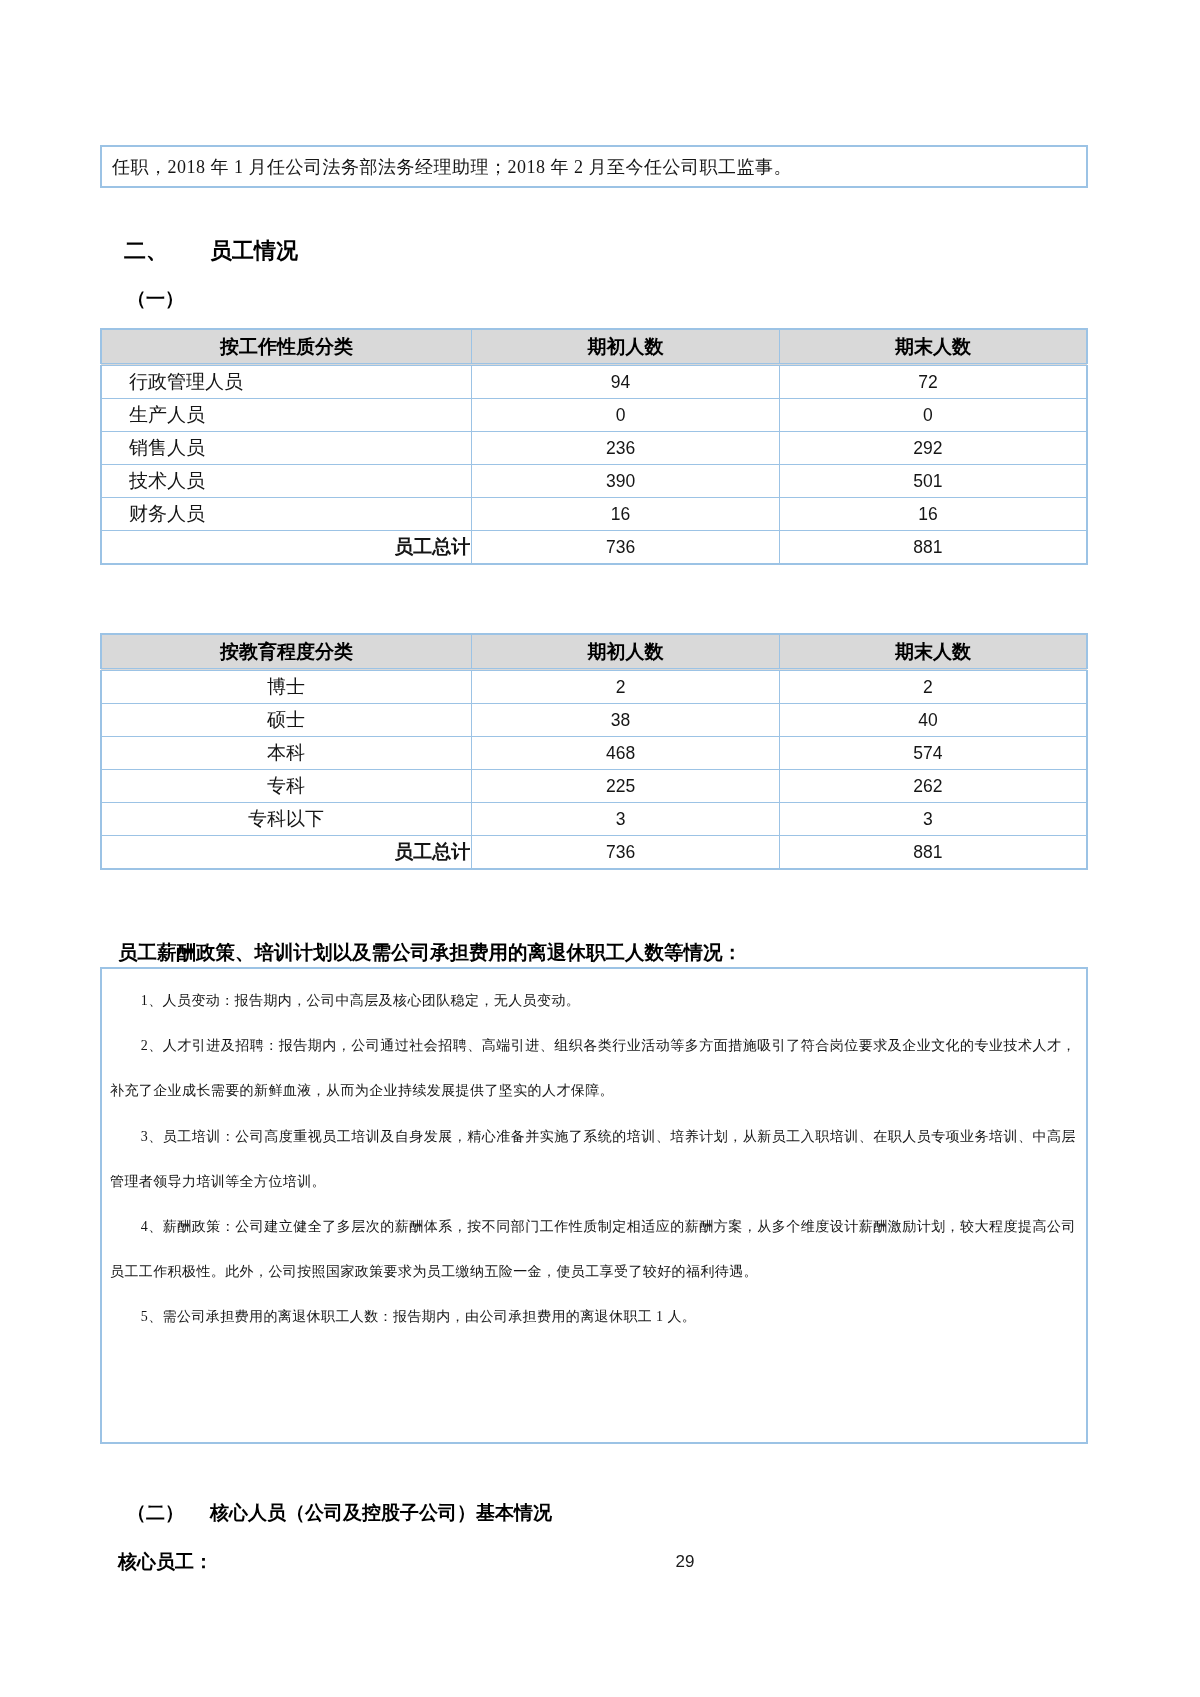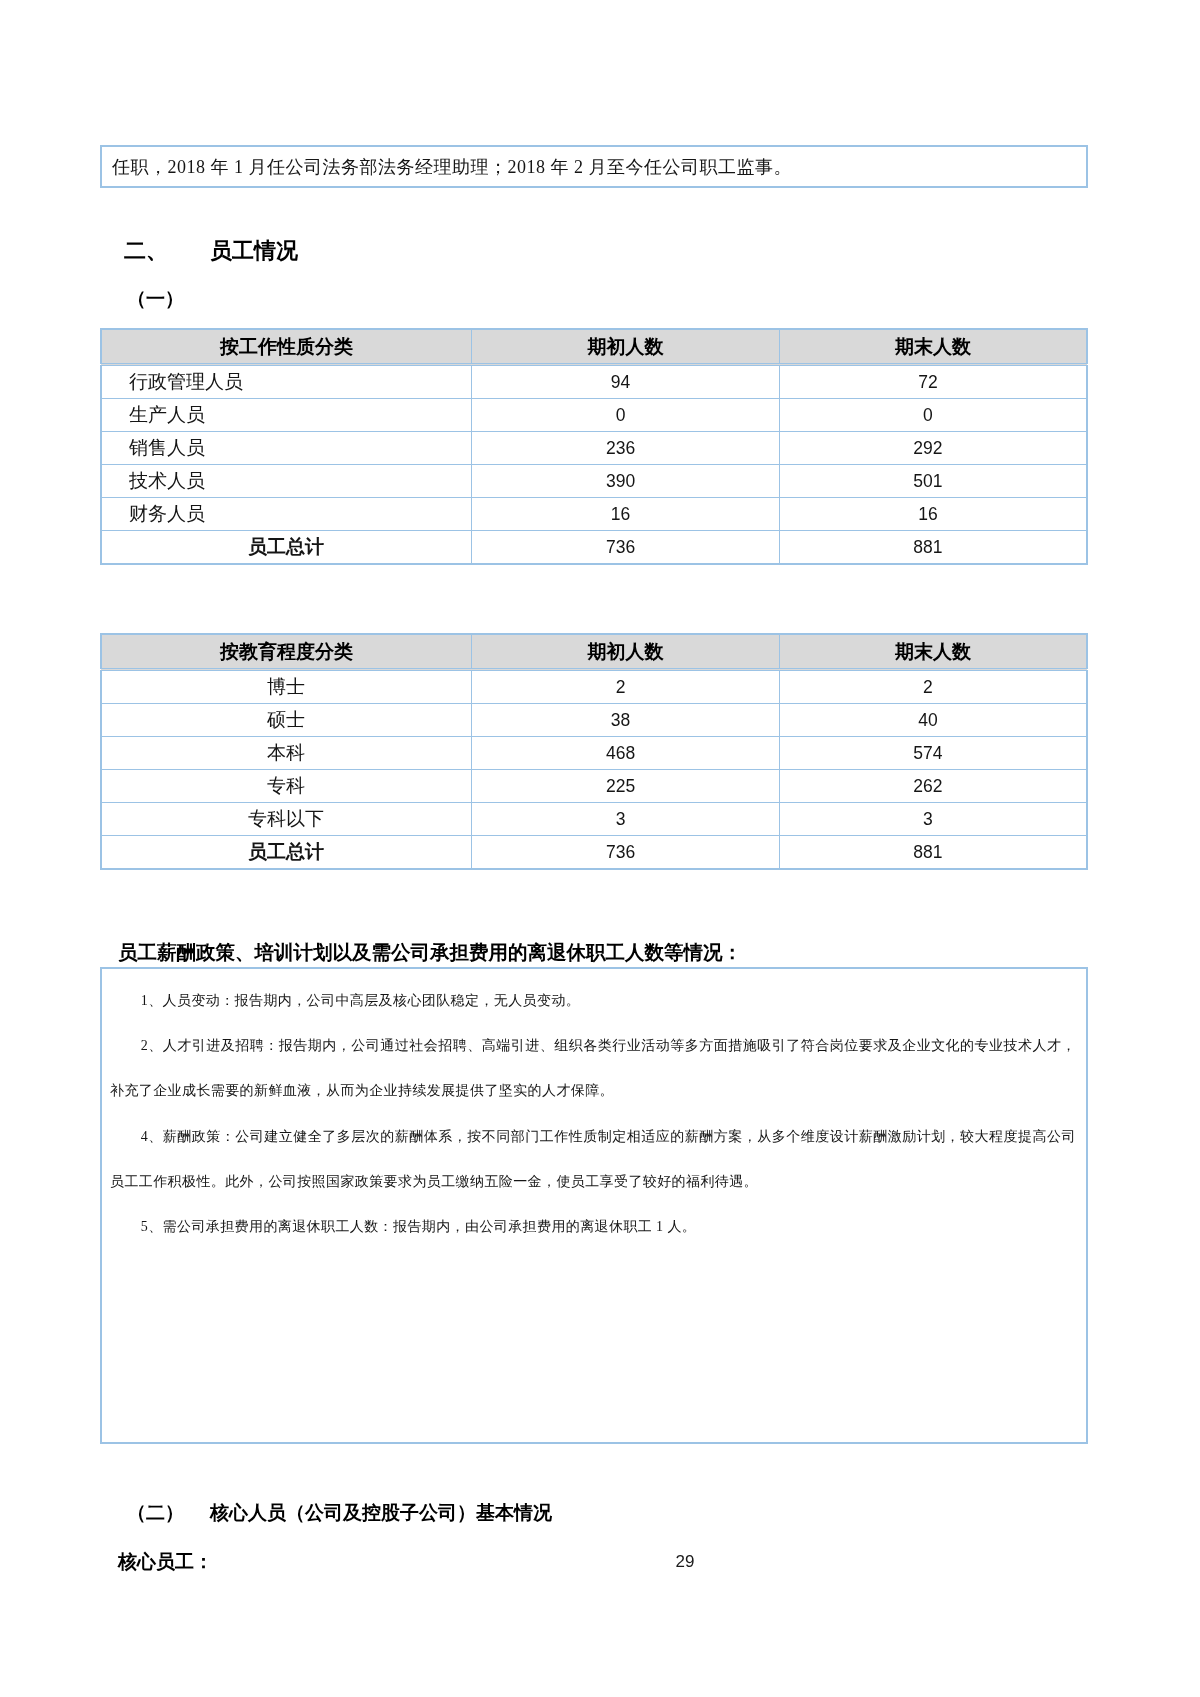--- a/index.html
+++ b/index.html
@@ -87,21 +87,21 @@
   }
   table.data-table td.lbl { padding-left: 27px; text-align: left; }
   table.t2 td.lbl { padding-left: 0; text-align: center; }
   table.data-table td.num {
     text-align: center;
     padding-right: 11px;
     font-family: "Liberation Sans", "DejaVu Sans", sans-serif;
     font-size: 17.5px;
   }
   table.data-table tr.total td.lbl {
-    text-align: center;
+    text-align: right;
     padding-left: 0;
     font-family: "Liberation Sans", "DejaVu Sans", sans-serif;
     font-weight: bold;
   }
 
   
   .policy-heading {
     margin-top: 69px;
     padding-left: 18px;
     font-family: "Liberation Sans", "DejaVu Sans", sans-serif;
@@ -258,20 +258,21 @@
           <td class="num">881</td>
         </tr>
       </tbody>
     </table>
 
     <div class="policy-heading">员工薪酬政策、培训计划以及需公司承担费用的离退休职工人数等情况：</div>
 
     <div class="policy-box">
       <p>1、人员变动：报告期内，公司中高层及核心团队稳定，无人员变动。</p>
       <p>2、人才引进及招聘：报告期内，公司通过社会招聘、高端引进、组织各类行业活动等多方面措施吸引了符合岗位要求及企业文化的专业技术人才，补充了企业成长需要的新鲜血液，从而为企业持续发展提供了坚实的人才保障。</p>
+      <p>3、员工培训：公司高度重视员工培训及自身发展，精心准备并实施了系统的培训、培养计划，从新员工入职培训、在职人员专项业务培训、中高层管理者领导力培训等全方位培训。</p>
       <p>4、薪酬政策：公司建立健全了多层次的薪酬体系，按不同部门工作性质制定相适应的薪酬方案，从多个维度设计薪酬激励计划，较大程度提高公司员工工作积极性。此外，公司按照国家政策要求为员工缴纳五险一金，使员工享受了较好的福利待遇。</p>
       <p>5、需公司承担费用的离退休职工人数：报告期内，由公司承担费用的离退休职工 1 人。</p>
     </div>
 
     <div class="h-sub h-sub2">
       <span class="h-num">（二）</span>
       <span>核心人员（公司及控股子公司）基本情况</span>
     </div>
 
     <div class="core-label">核心员工：</div>

